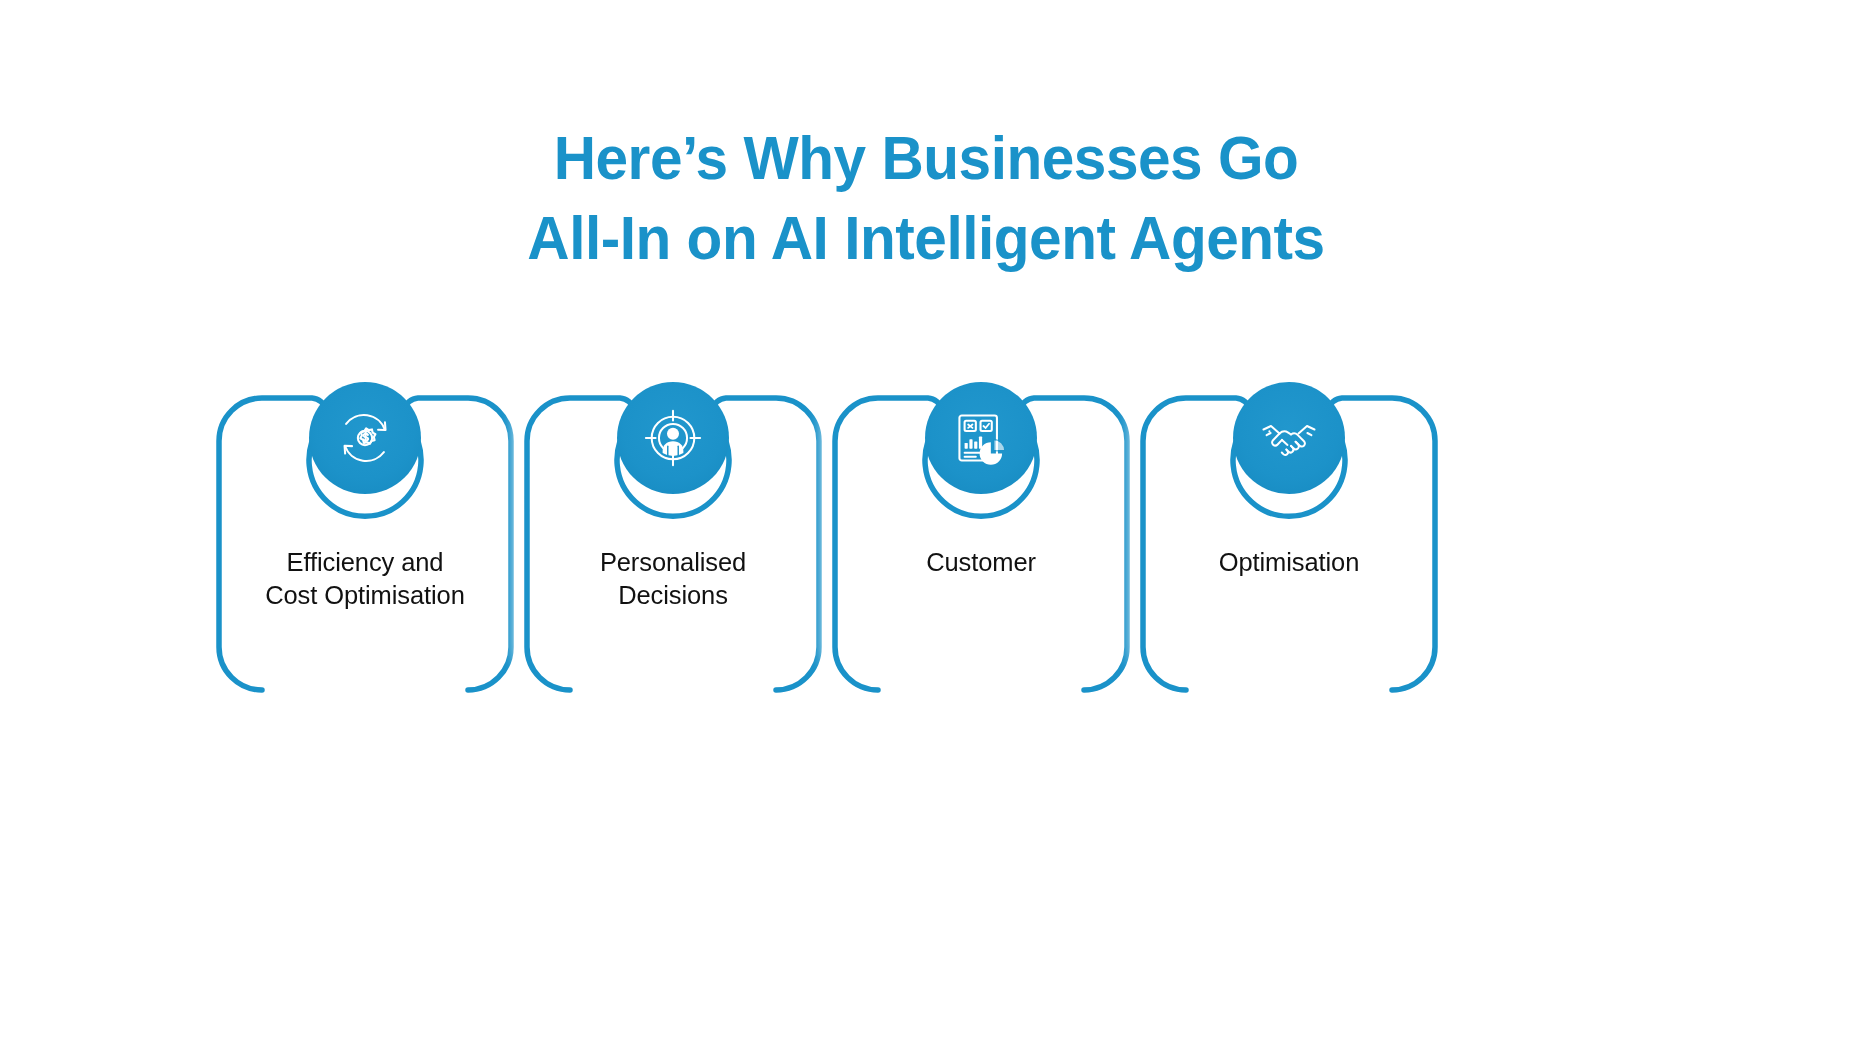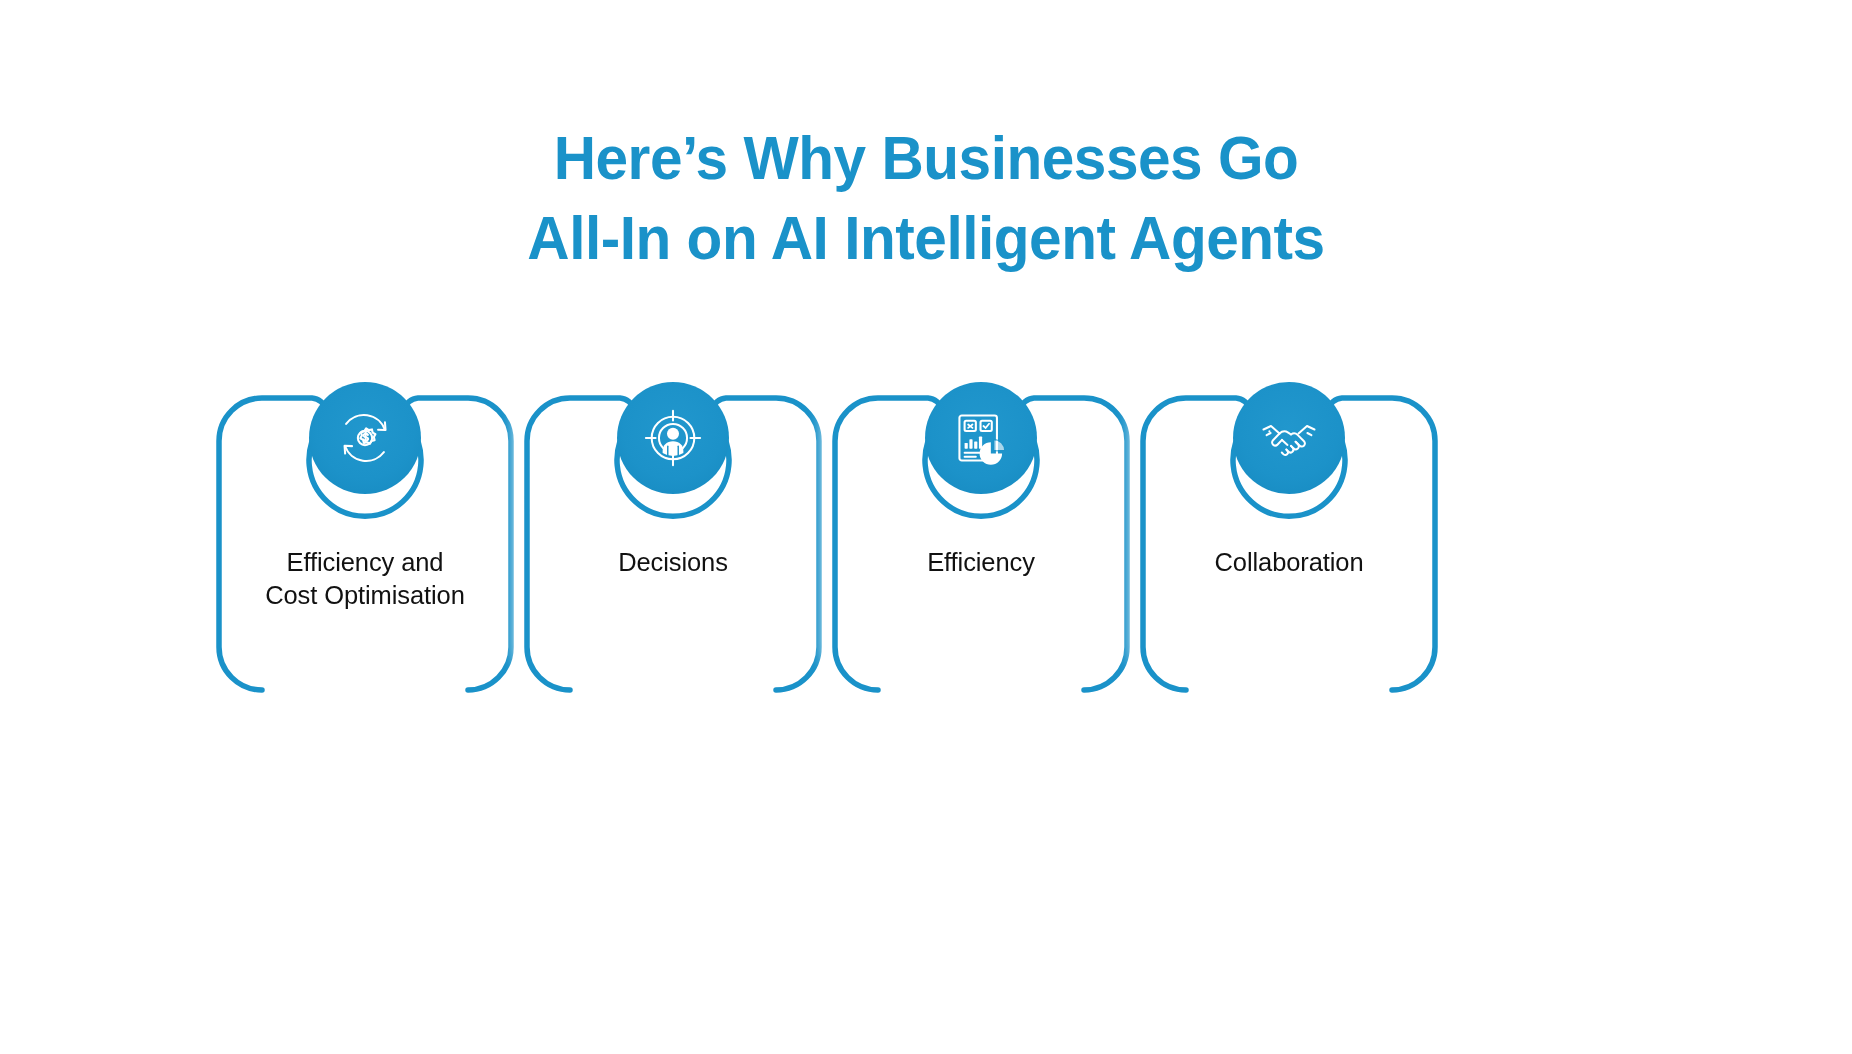--- a/index.html
+++ b/index.html
@@ -217,20 +217,21 @@
                      A 20 20 0 0 0 42.7 47.6 L 42.7 45.4
                      C 42.7 39.4 38.4 35.4 32 35.4 Z"></path>
           </g>
           <g fill="none" stroke="#1c92c9" stroke-width="1.5" stroke-linecap="round">
             <path d="M 26.6 40.5 L 26.6 50.5"></path>
             <path d="M 37.4 40.5 L 37.4 50.5"></path>
           </g>
         </svg>
       </div>
       <div class="card-label">
+        <span class="lbl-line">Personalised</span>
         <span class="lbl-line">Decisions</span>
       </div>
     </div>
 
     <div class="card">
       <div class="card-halo"></div>
       <div class="card-frame">
         <svg viewBox="0 0 298 325">
           <path d="M 46 322
                    A 43 43 0 0 1 3 279
@@ -269,21 +270,21 @@
             <path d="M 14.5 47.8 L 31.5 47.8"></path>
             <path d="M 14.5 52.0 L 26.5 52.0"></path>
           </g>
           <g>
             <path d="M 42.5 36.5 A 12 12 0 1 0 54.5 48.5 L 42.5 48.5 Z" fill="#ffffff"></path>
             <path d="M 45.5 33.5 A 12 12 0 0 1 57.5 45.5 L 45.5 45.5 Z" fill="#ffffff" opacity="0.62" stroke="#1c92c9" stroke-width="1.6" stroke-linejoin="round"></path>
           </g>
         </svg>
       </div>
       <div class="card-label">
-        <span class="lbl-line">Efficiency</span>
+        <span class="lbl-line">Customer</span>
       </div>
     </div>
 
     <div class="card">
       <div class="card-halo"></div>
       <div class="card-frame">
         <svg viewBox="0 0 298 325">
           <path d="M 46 322
                    A 43 43 0 0 1 3 279
                    L 3 73
@@ -338,18 +339,18 @@
             <path d="M 22.5 27.5 L 16.0 34.2 C 14.7 35.5 14.8 37.5 16.1 38.7
                      C 17.4 39.9 19.4 39.8 20.6 38.5 L 25.0 33.9"></path>
             <path d="M 25.0 33.9 L 30.5 38.9"></path>
           </g>
           <g fill="#ffffff">
             <circle cx="12.4" cy="25.4" r="1.05"></circle>
           </g>
         </svg>
       </div>
       <div class="card-label">
-        <span class="lbl-line">Collaboration</span>
+        <span class="lbl-line">Optimisation</span>
       </div>
     </div>
 
   </div>
 </div>
 
 </body></html>

